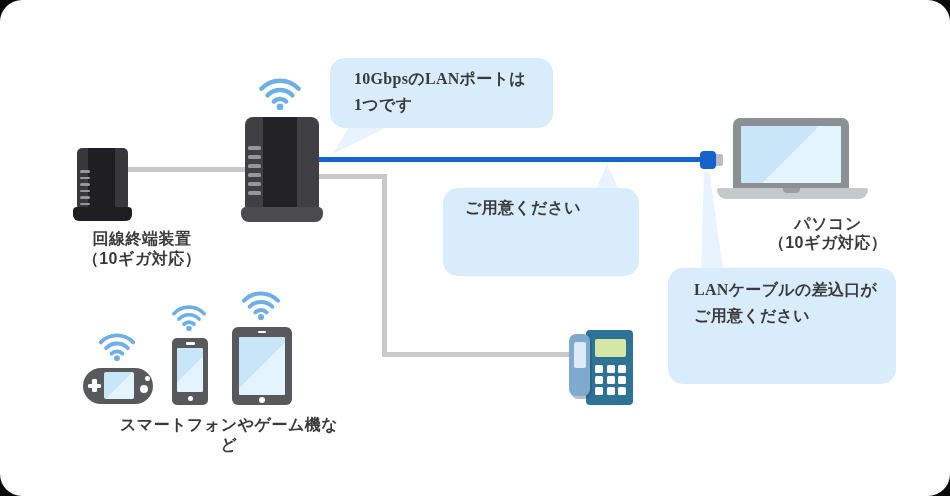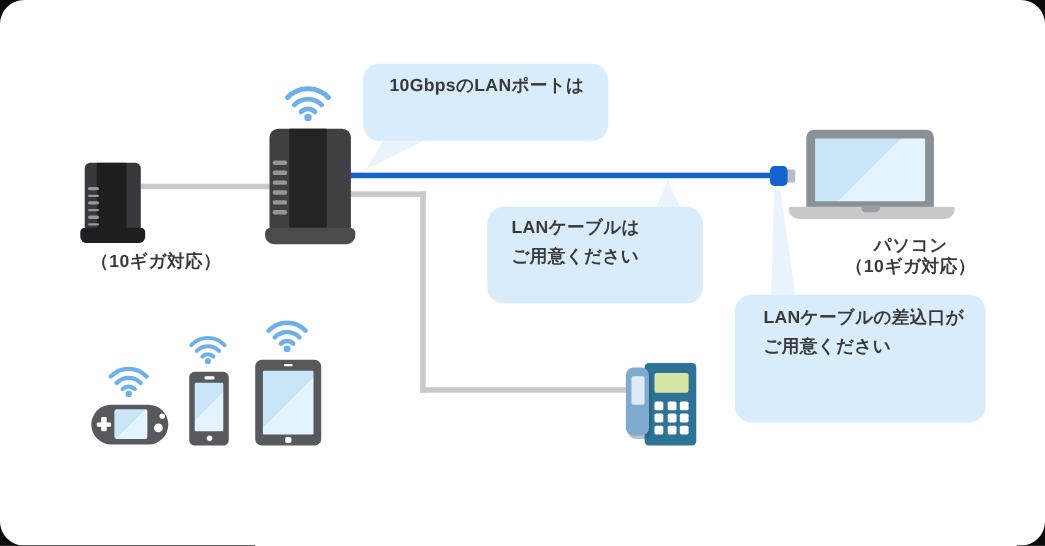--- a/index.html
+++ b/index.html
@@ -39,21 +39,21 @@
   .white-bit{position:absolute;background:#fff;z-index:4;}
   .round{border-radius:50%;}
   .sp-body{left:172px;top:338px;width:36px;height:67px;background:#58595d;border-radius:5px;}
   .sp-screen{left:177px;top:348px;width:26px;height:44px;border-radius:1px;}
   .tab-body{left:232px;top:327px;width:60px;height:78px;background:#58595d;border-radius:6px;}
   .tab-screen{left:239px;top:337px;width:46px;height:58px;border-radius:1px;}
   .wifi{position:absolute;color:var(--wifi_blue,#6fafe9);z-index:3;}
   .wifi svg{display:block;width:100%;height:100%;}
   
   .bubble{position:absolute;background:var(--bubble_bg,#d9ecfb);border-radius:15px;z-index:5;
-          font-size:16px;font-weight:600;line-height:26px;letter-spacing:.3px;}
+          font-size:16px;font-weight:600;line-height:26px;letter-spacing:.3px;font-family:Liberation Serif, serif;}
   .bubble span{display:block;}
   .tail{position:absolute;background:var(--bubble_tail,#e8f3fd);z-index:4;}
   
   .lbl{position:absolute;text-align:center;font-size:16px;font-weight:600;line-height:20px;letter-spacing:.5px;z-index:3;padding-left:36px;}
   .lbl span{display:block;}
 </style>
 </head>
 <body>
 
 <div class="card">
@@ -69,20 +69,21 @@
   <div class="dev abs onu-body"></div>
   <div class="dev abs onu-panel"></div>
   <div class="slat" style="left:80px;top:170px;width:10px;height:2.5px;"></div>
   <div class="slat" style="left:80px;top:176.5px;width:10px;height:2.5px;"></div>
   <div class="slat" style="left:80px;top:183px;width:10px;height:2.5px;"></div>
   <div class="slat" style="left:80px;top:189.5px;width:10px;height:2.5px;"></div>
   <div class="slat" style="left:80px;top:196px;width:10px;height:2.5px;"></div>
   <div class="slat" style="left:80px;top:202.5px;width:10px;height:2.5px;"></div>
   <div class="dev abs onu-base"></div>
   <div class="lbl" style="left:26px;top:229px;width:160px;">
+    <span>回線終端装置</span>
     <span>（10ギガ対応）</span>
   </div>
 
   <div class="wifi" style="left:257px;top:78px;width:46px;height:32px;">
     <svg viewBox="0 0 48 36">
         <g fill="none" stroke="currentColor" stroke-linecap="round" stroke-width="5">
           <path d="M3 12 A 29 29 0 0 1 45 12"></path>
           <path d="M10 19.5 A 19.5 19.5 0 0 1 38 19.5"></path>
           <path d="M17 26.5 A 10 10 0 0 1 31 26.5"></path>
         </g>
@@ -162,29 +163,32 @@
           <path d="M17 26.5 A 10 10 0 0 1 31 26.5"></path>
         </g>
         <circle cx="24" cy="32.5" r="3.8" fill="currentColor"></circle>
       </svg>
   </div>
   <div class="dev abs tab-body"></div>
   <div class="dev abs tab-screen screen-grad"></div>
   <div class="white-bit" style="left:258px;top:330.5px;width:8px;height:2.5px;border-radius:1px;"></div>
   <div class="white-bit round" style="left:259px;top:397px;width:6px;height:6px;"></div>
 
+  <div class="lbl" style="left:83px;top:415px;width:220px;">
+    <span>スマートフォンやゲーム機など</span>
+  </div>
 
   <div class="tail" style="left:331px;top:126px;width:62px;height:28px;clip-path:polygon(30% 0,3% 100%,94% 0);"></div>
   <div class="bubble" style="left:330px;top:58px;width:223px;height:70px;padding:8px 0 0 24px;box-sizing:border-box;">
     <span>10GbpsのLANポートは</span>
+    <span>1つです</span>
   </div>
 
   <div class="tail" style="left:596px;top:164px;width:23px;height:26px;clip-path:polygon(48% 0,0 100%,100% 100%);"></div>
   <div class="bubble" style="left:443px;top:188px;width:196px;height:88px;padding:7px 0 0 22px;box-sizing:border-box;">
-    <span>LANケーブルは</span>
     <span>ご用意ください</span>
   </div>
 
   <div class="tail" style="left:701px;top:172px;width:22px;height:97px;clip-path:polygon(14% 0,38% 0,100% 100%,0 100%);"></div>
   <div class="bubble" style="left:668px;top:268px;width:228px;height:116px;padding:9px 0 0 26px;box-sizing:border-box;">
     <span>LANケーブルの差込口が</span>
     <span>ご用意ください</span>
   </div>
 
 </div>

